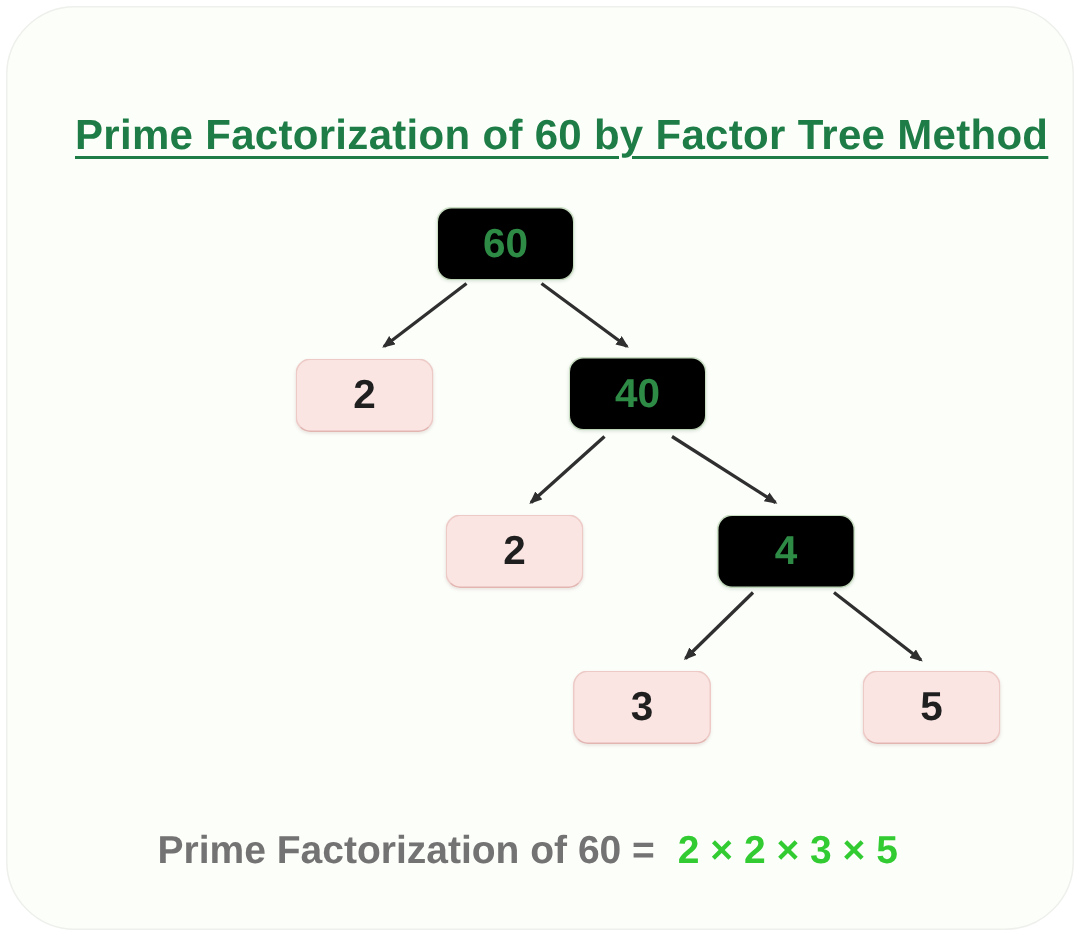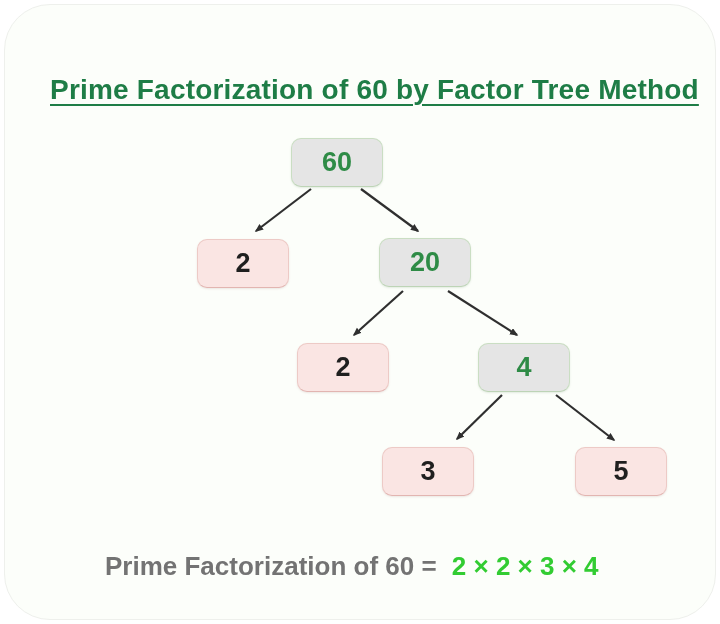--- a/index.html
+++ b/index.html
@@ -37,21 +37,21 @@
     width: 92px; height: 49px;
     border-radius: 10px;
     display: flex;
     align-items: center;
     justify-content: center;
     font-size: 27px;
     font-weight: bold;
     box-sizing: border-box;
   }
   .node.composite {
-    background: #e5e5e5;
+    background: #000000;
     border: 1px solid #cadec3;
     border-bottom-color: #bdd4b6;
     color: #2e8b46;
     box-shadow: 0 1px 2px rgba(90,130,90,0.15);
   }
   .node.prime {
     background: #fae5e3;
     border: 1px solid #edcac6;
     border-bottom-color: #e2b5b1;
     color: #1f1f1f;
@@ -104,33 +104,33 @@
     </g>
   </svg>
 
   <div id="n60" class="node composite">
     <span>60</span>
   </div>
   <div id="n2a" class="node prime">
     <span>2</span>
   </div>
   <div id="n30" class="node composite">
-    <span>20</span>
+    <span>40</span>
   </div>
   <div id="n2b" class="node prime">
     <span>2</span>
   </div>
   <div id="n15" class="node composite">
     <span>4</span>
   </div>
   <div id="n3" class="node prime">
     <span>3</span>
   </div>
   <div id="n5" class="node prime">
     <span>5</span>
   </div>
 
   <div class="equation">
     <span class="eq-label">Prime Factorization of 60 =</span>
-    <span class="eq-result">2 × 2 × 3 × 4</span>
+    <span class="eq-result">2 × 2 × 3 × 5</span>
   </div>
 
 </div>
 
 </body></html>

